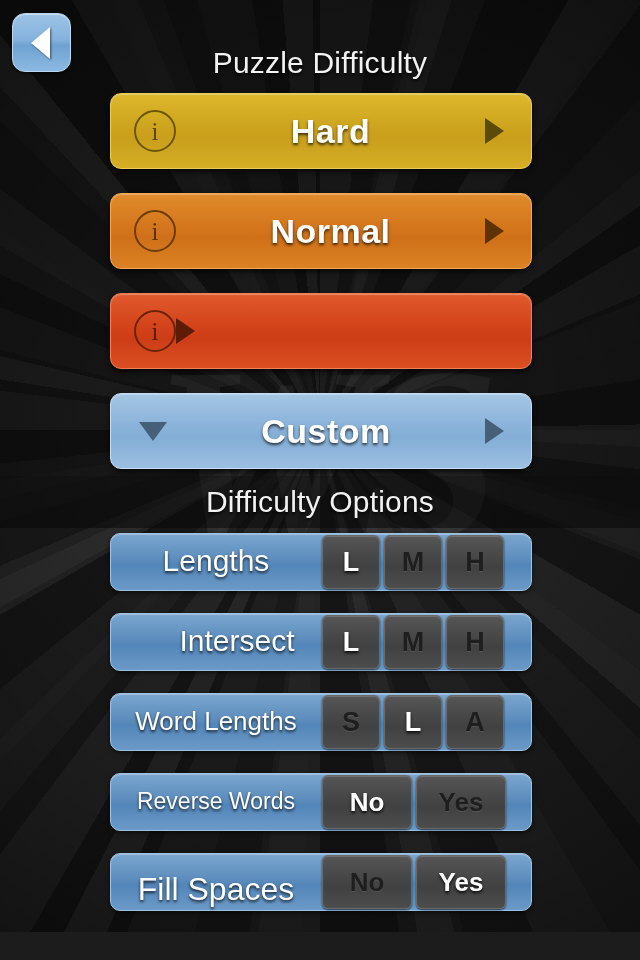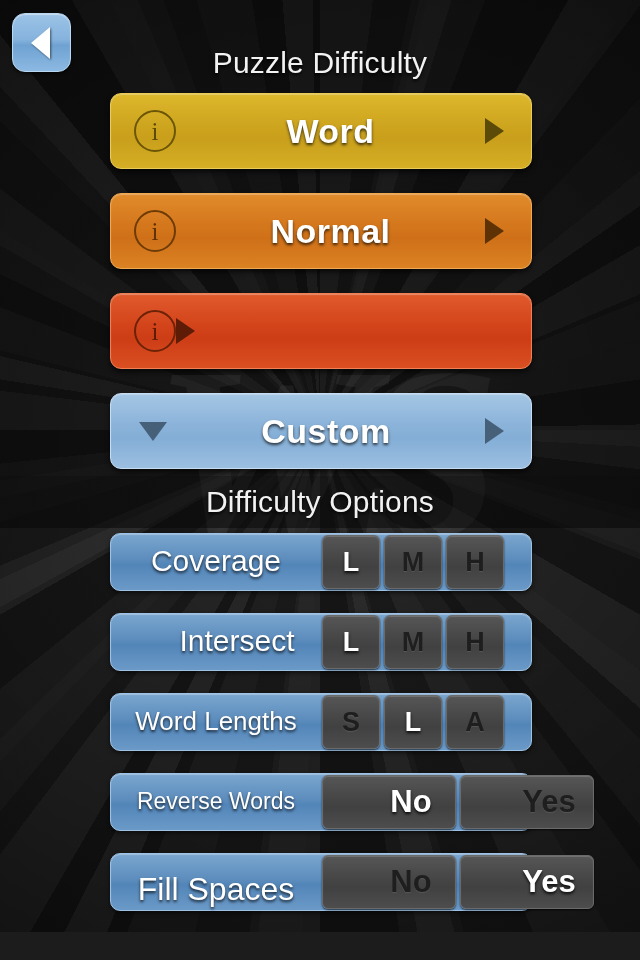--- a/index.html
+++ b/index.html
@@ -183,21 +183,21 @@
     display:flex;align-items:center;justify-content:center;
     font-weight:bold;
     cursor:pointer;
   }
   .seg.on{color:#ffffff;text-shadow:0 2px 3px rgba(0,0,0,.85);}
   .seg.off{color:#1e1e1e;text-shadow:0 1px 1px rgba(255,255,255,.10);}
 
   
   .seg3 .seg{width:56px;font-size:27px;}
   .seg3{left:212px;}
-  .seg2 .seg{width:88px;font-size:31px;padding-left:44px;}
+  .seg2 .seg{width:88px;font-size:26px;}
   .seg2{left:212px;}
 </style>
 </head>
 <body>
 
 <div id="screen">
 
   <div class="bg-layer">
     <div class="sun"></div>
     <div class="sun2"></div>
@@ -209,21 +209,21 @@
 
   <div class="backbtn">
     <div class="tri"></div>
   </div>
 
   <div class="sect-title" id="title-puzzle">Puzzle Difficulty</div>
   <div class="sect-title" id="title-options">Difficulty Options</div>
 
   <div class="diffbtn" id="btn-easy">
     <div class="info">i</div>
-    <div class="label">Word</div>
+    <div class="label">Hard</div>
     <div class="arrow-r"></div>
   </div>
 
   <div class="diffbtn" id="btn-normal">
     <div class="info">i</div>
     <div class="label">Normal</div>
     <div class="arrow-r"></div>
   </div>
 
   <div class="diffbtn" id="btn-hard">
@@ -233,21 +233,21 @@
 
   <div class="diffbtn" id="btn-custom">
     <div class="arrow-d"></div>
     <div class="label">Custom</div>
     <div class="arrow-r"></div>
   </div>
 
   <div id="options-host">
       <div class="optrow" style="top: 533px;">
         <div class="opt-pill"></div>
-        <div class="opt-label" style="font-size: 30px;">Coverage</div>
+        <div class="opt-label" style="font-size: 30px;">Lengths</div>
         <div class="seg-wrap seg3">
           <div class="seg on">L</div>
           <div class="seg off">M</div>
           <div class="seg off">H</div>
         </div>
       </div>
       <div class="optrow" style="top: 613px;">
         <div class="opt-pill"></div>
         <div class="opt-label" style="font-size: 30px; padding-left: 21px;">Intersect</div>
         <div class="seg-wrap seg3">

